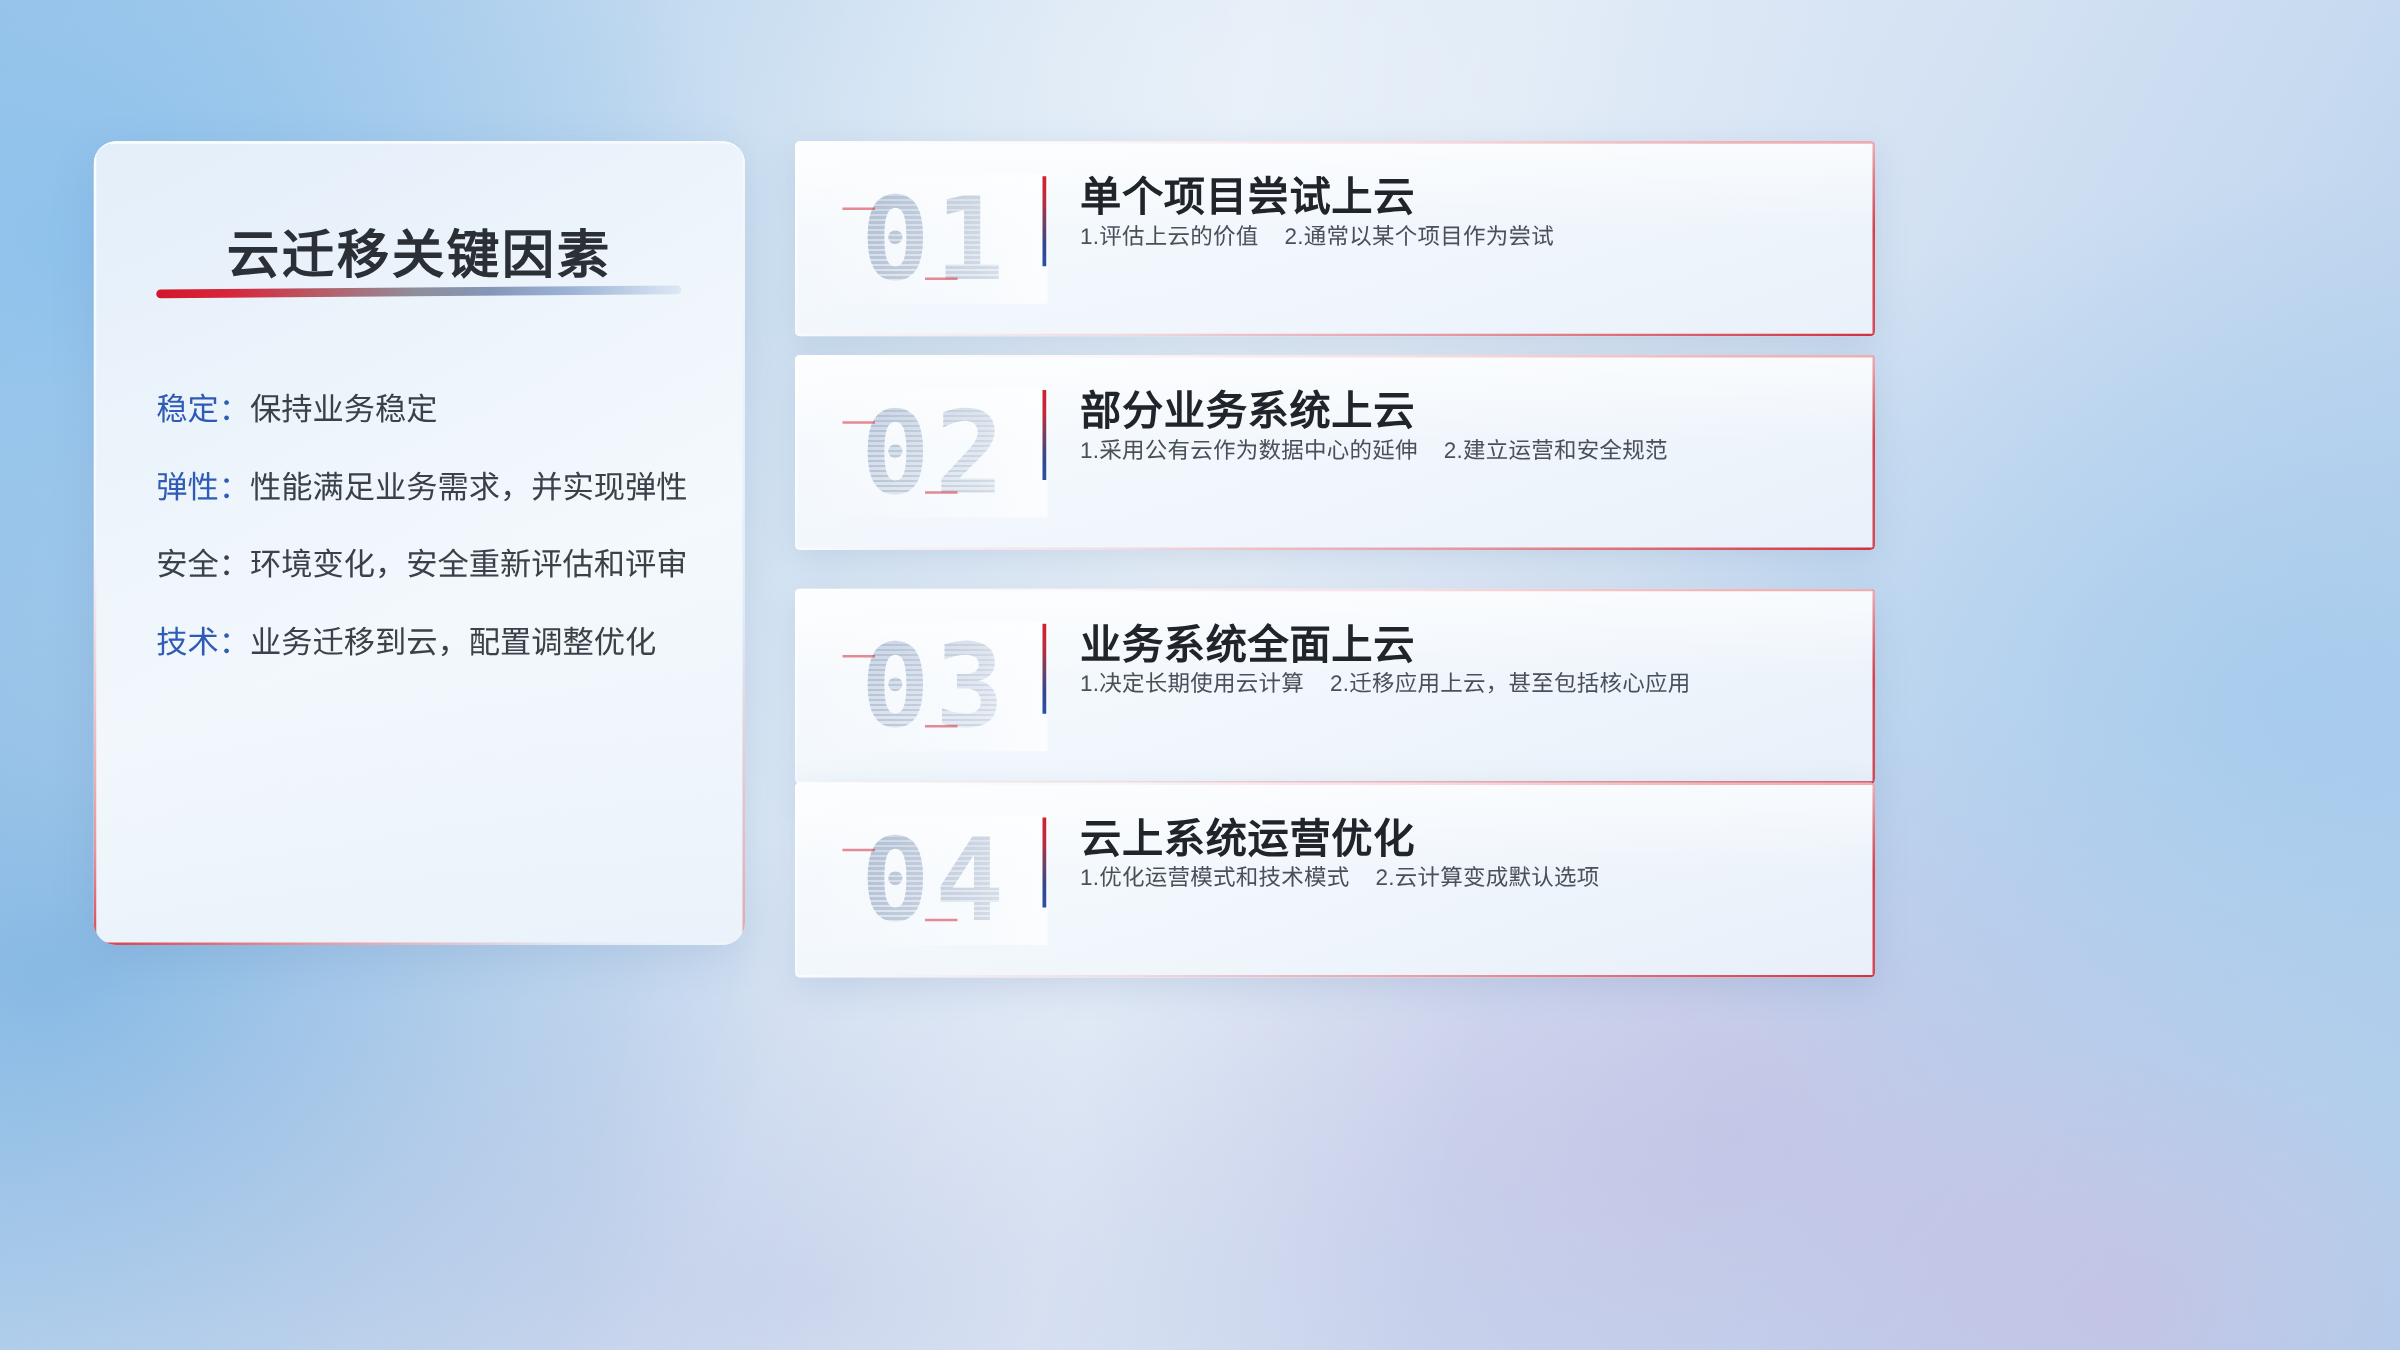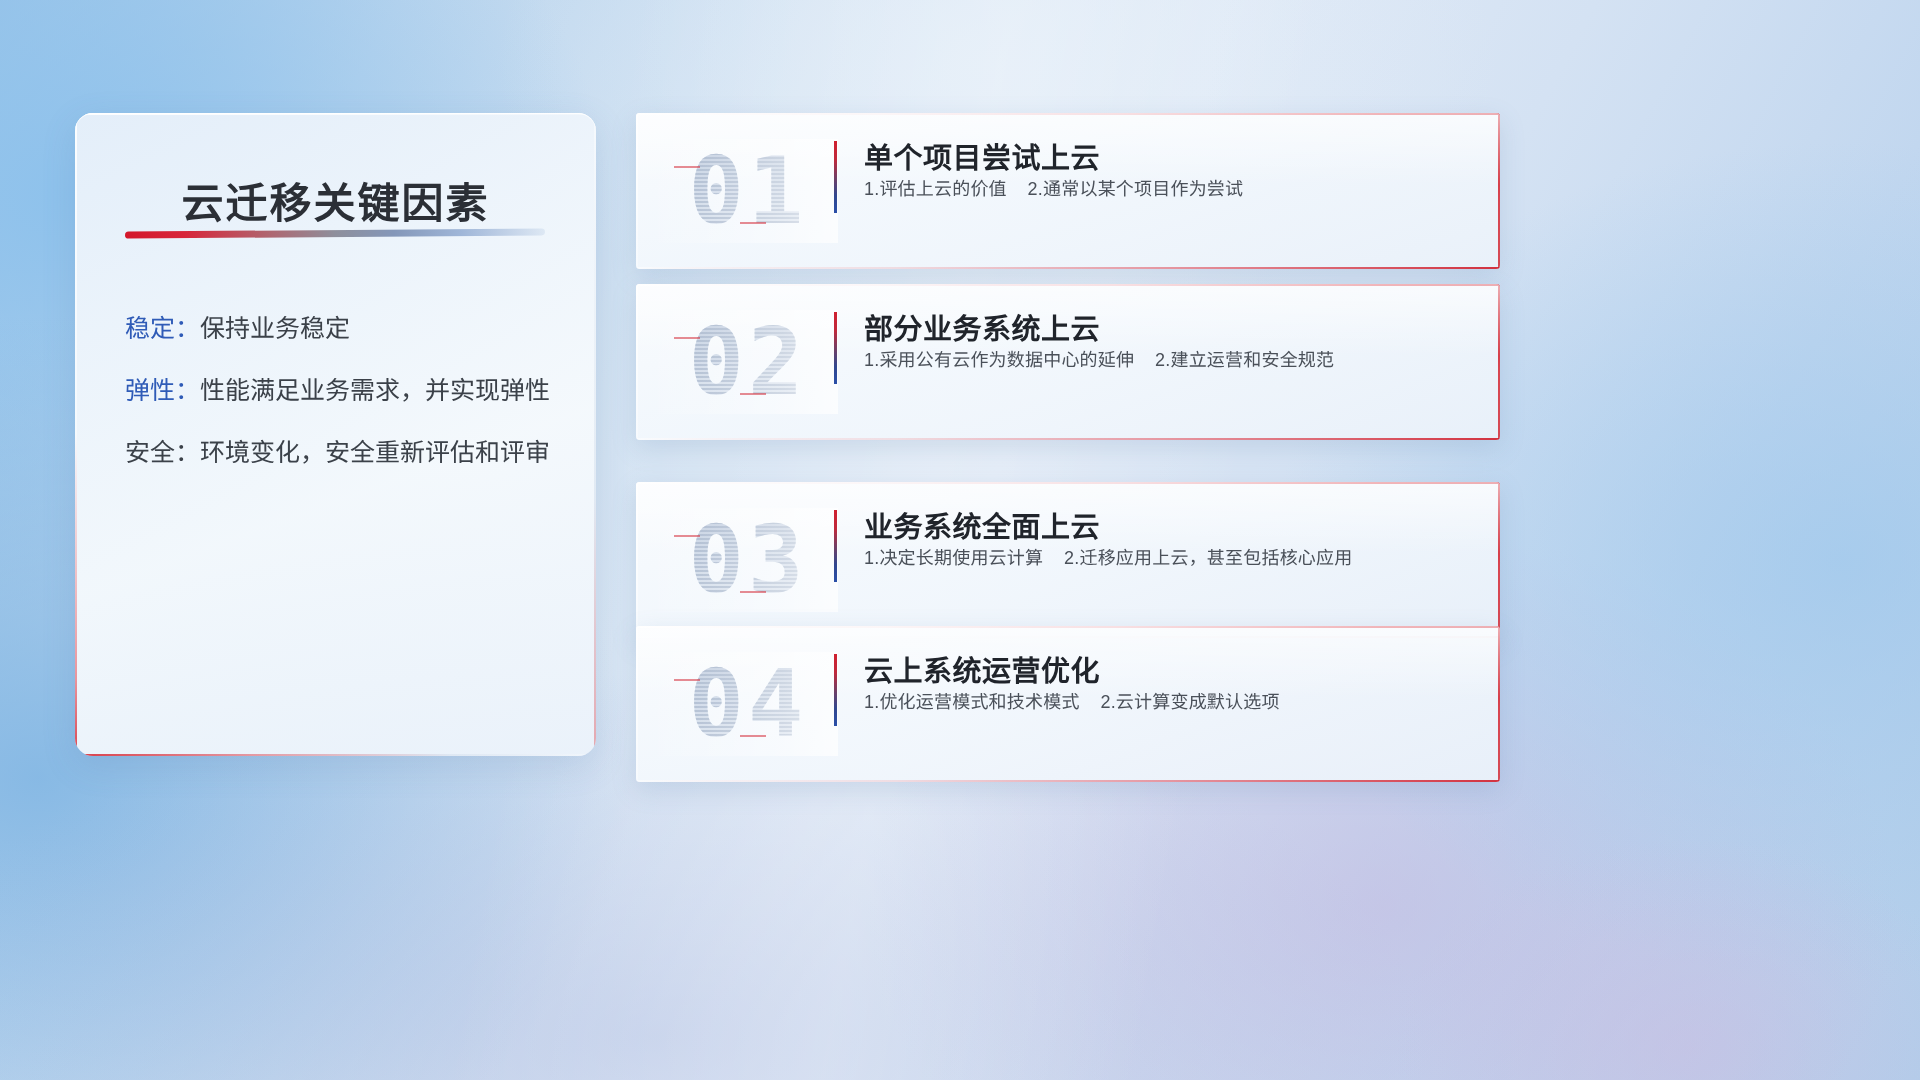--- a/index.html
+++ b/index.html
@@ -119,21 +119,21 @@
     background:linear-gradient(165deg,
        rgba(250,252,254,.97) 0%,
        rgba(243,248,253,.95) 42%,
        rgba(235,242,250,.93) 100%);
     border-radius:4px;
     box-shadow:0 8px 26px rgba(88,126,172,.18);
     overflow:hidden;
   }
   .sc1{top:113px;}
   .sc2{top:284px;}
-  .sc3{top:482px;}
+  .sc3{top:471px;}
   .sc4{top:626px;}
 
   .step-card .b-top{
     position:absolute;left:0;top:0;height:2px;width:100%;
     background:linear-gradient(90deg,
        rgba(255,255,255,.9) 0%,
        rgba(246,222,226,.7) 28%,
        rgba(232,140,150,.75) 56%,
        rgba(214,38,50,.95) 86%,
        rgba(205,30,44,1) 100%);
@@ -197,21 +197,21 @@
     background:linear-gradient(180deg,
       #d0202f 0%,
       #c02a3c 26%,
       #6f3f66 52%,
       #31478f 76%,
       #2a4fa8 100%);
   }
 
   .step-body{position:absolute;left:228px;top:26px;right:26px;}
   .step-title{
-    font-size:29px;font-weight:700;color:#20242b;letter-spacing:.5px;
+    font-size:33px;font-weight:700;color:#20242b;letter-spacing:.5px;
     line-height:38px;
   }
   .step-sub{
     margin-top:0;
     font-size:18px;color:#4a5059;letter-spacing:.2px;line-height:24px;
     white-space:pre;
   }
 </style>
 </head>
 <body>
@@ -246,20 +246,23 @@
         </div>
 
         <div class="factor">
           <span class="lbl blue">弹性：</span><span class="desc">性能满足业务需求，并实现弹性</span>
         </div>
 
         <div class="factor">
           <span class="lbl dark">安全：</span><span class="desc">环境变化，安全重新评估和评审</span>
         </div>
 
+        <div class="factor">
+          <span class="lbl blue">技术：</span><span class="desc">业务迁移到云，配置调整优化</span>
+        </div>
 
 
       </div>
     </div>
   </section>
 
   <article class="step-card sc1">
     <div class="b-top"></div>
     <div class="b-right"></div>
     <div class="b-bottom"></div>

